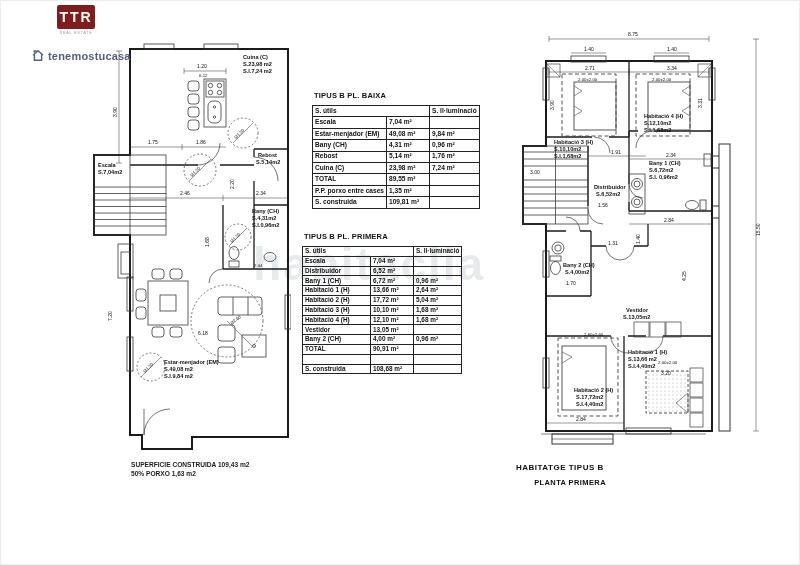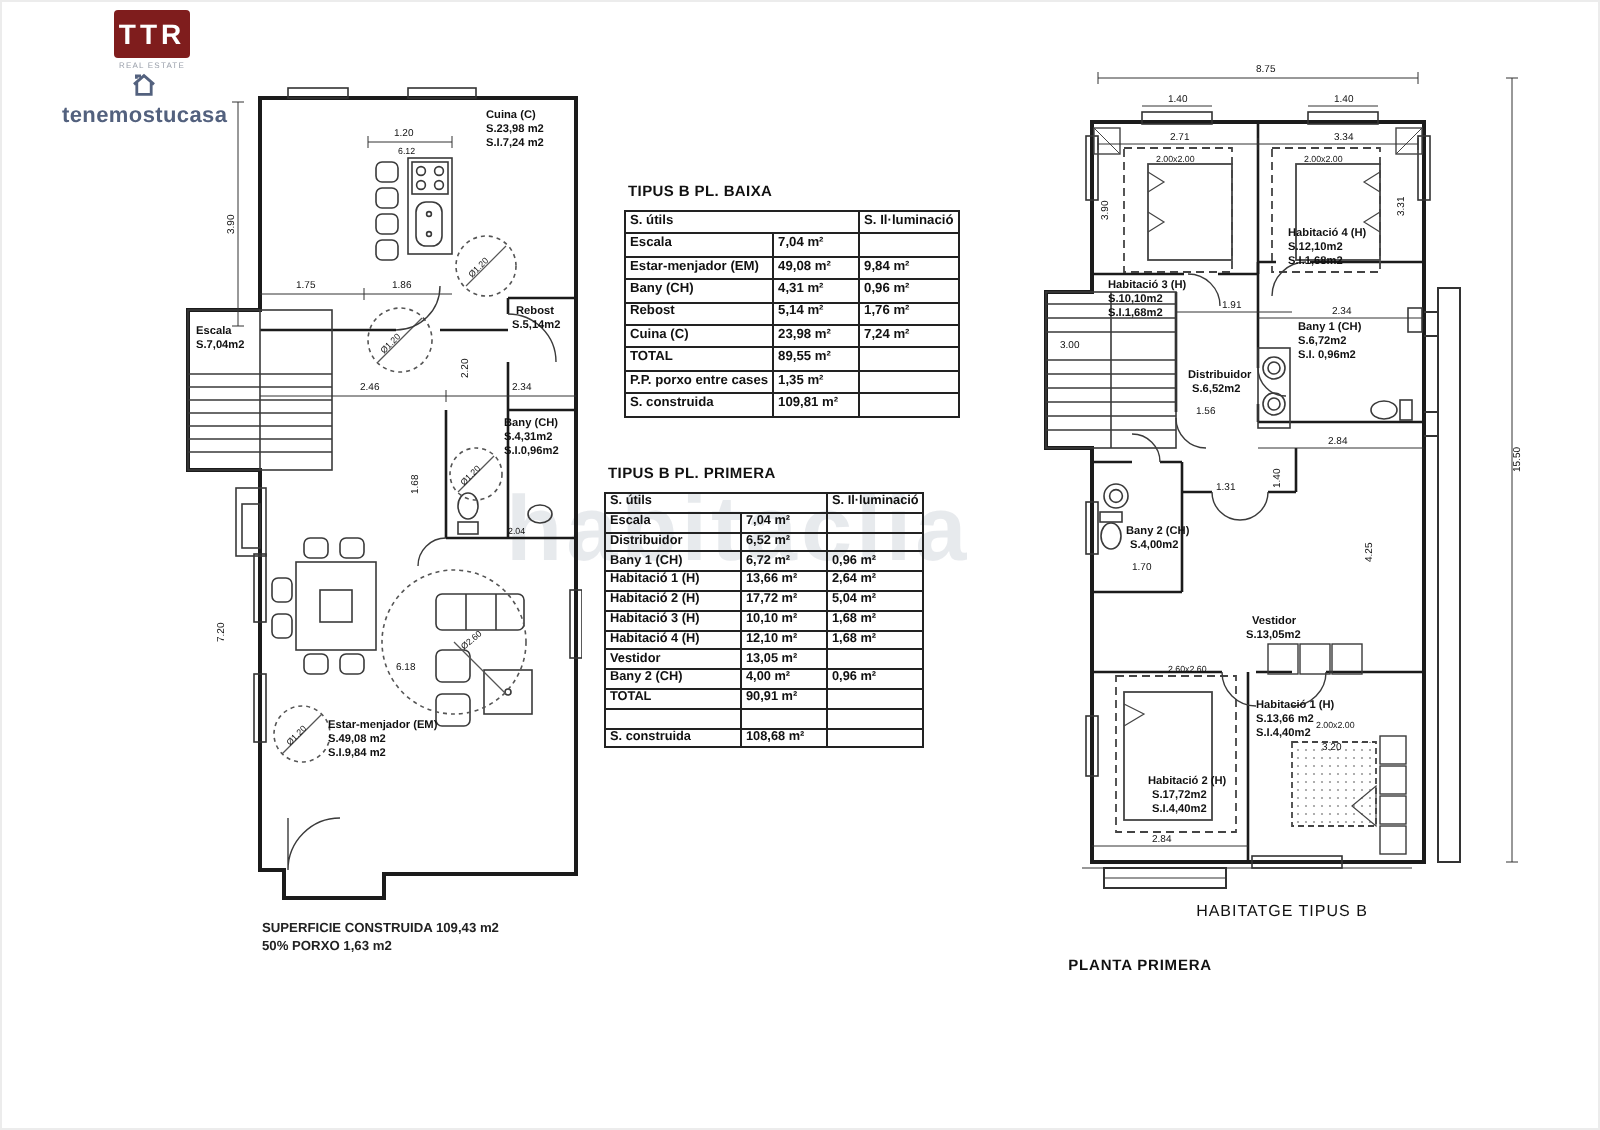--- a/index.html
+++ b/index.html
@@ -5,21 +5,21 @@
   html,body{margin:0;padding:0;background:#888;}
   .canvas{position:relative;width:800px;height:565px;background:#fff;overflow:hidden;
           font-family:"Liberation Sans",sans-serif;border:1px solid #ececec;box-sizing:border-box;}
   
   .logo{position:absolute;left:30px;top:4px;z-index:3;}
   .ttr-box{width:38px;height:24px;margin-left:26px;background:#7f1d1d;border-radius:2px;
            display:flex;align-items:center;justify-content:center;color:#fff;
            font-size:14px;font-weight:bold;letter-spacing:2px;}
   .ttr-sub{width:38px;margin-left:26px;text-align:center;font-size:4px;color:#9aa0ab;
            letter-spacing:.6px;margin-top:1px;}
-  .brand-row{display:flex;align-items:center;gap:3px;margin-top:1px;flex-direction:column;}
+  .brand-row{display:flex;align-items:center;gap:3px;margin-top:14px;}
   .brand{font-size:11px;font-weight:bold;color:#53617e;letter-spacing:.2px;}
   
   .wm{position:absolute;left:252px;top:236px;font-size:46px;font-weight:bold;color:#ccd1d8;
       opacity:.45;letter-spacing:2px;z-index:0;}
   
   .tblwrap{position:absolute;z-index:2;}
   .tblwrap.t1{left:311px;top:90px;}
   .tblwrap.t2{left:301px;top:231px;}
   .ttl{font-size:7.5px;font-weight:bold;margin:0 0 5px 2px;color:#111;letter-spacing:.2px;}
   table.dt{border-collapse:collapse;table-layout:fixed;background:transparent;}
@@ -31,22 +31,22 @@
   col.c-name{width:68px;}col.c-utils{width:43px;}col.c-ilum{width:42px;}
   
   svg{position:absolute;z-index:1;font-family:"Liberation Sans",sans-serif;}
   svg text{fill:#111;}
   .rl{font-size:5.6px;font-weight:bold;}
   .dm{font-size:5px;}
   .dms{font-size:4.4px;}
   
   .sup{position:absolute;left:130px;top:459px;font-size:6.6px;font-weight:bold;color:#222;
        line-height:1.4;z-index:2;}
-  .habt{position:absolute;left:515px;top:450px;width:250px;text-align:center;font-size:8px;
-        font-weight:normal;color:#111;letter-spacing:.5px;z-index:2;}
+  .habt{position:absolute;left:515px;top:462px;width:250px;text-align:left;font-size:8px;
+        font-weight:bold;color:#111;letter-spacing:.5px;z-index:2;}
   .plp{position:absolute;left:455px;top:477px;width:150px;text-align:right;font-size:7.5px;
        font-weight:bold;color:#111;letter-spacing:.4px;z-index:2;}
 </style>
 </head>
 <body>
 
 <div class="canvas">
 
   <div class="wm">habitaclia</div>
 

